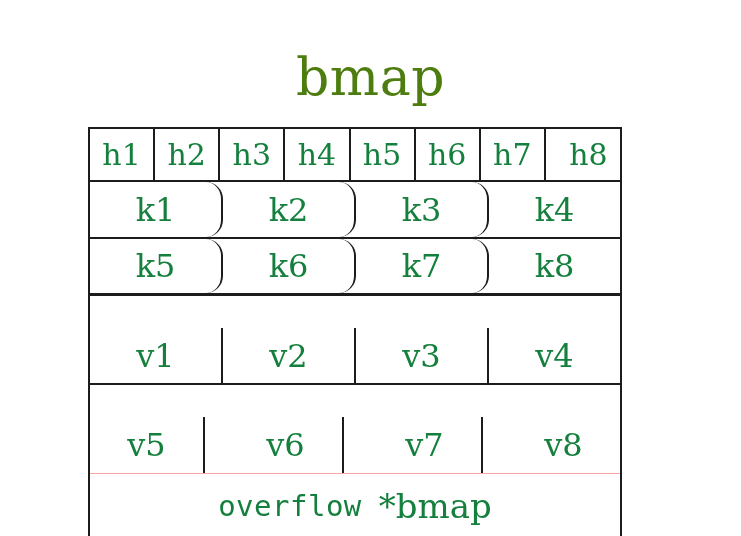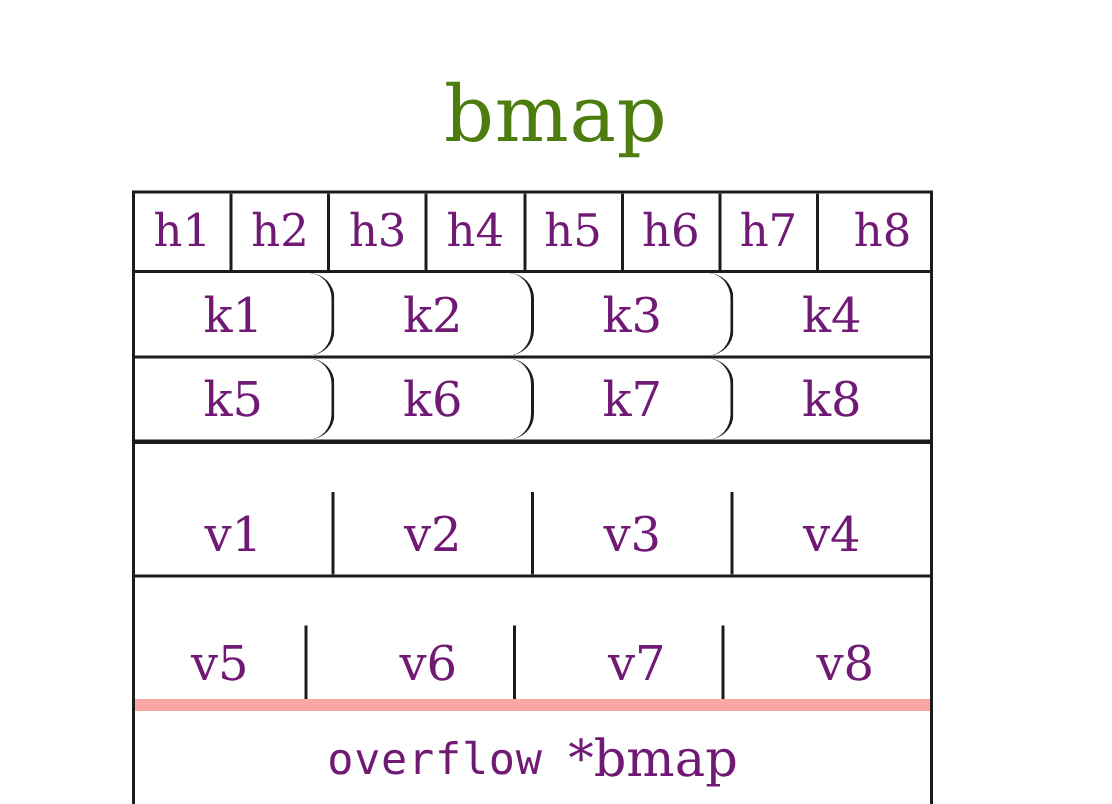--- a/index.html
+++ b/index.html
@@ -56,21 +56,21 @@
     width: 100%;
     box-sizing: border-box;
   }
 
   .cell {
     box-sizing: border-box;
     display: flex;
     align-items: center;
     justify-content: center;
     font-family: "DejaVu Serif", serif;
-    color: #701a75;
+    color: #15803d;
     white-space: pre;
     overflow: hidden;
   }
 
   
   .row-tophash {
     height: 53px;
     border-bottom: 2px solid #1c1c1c;
   }
   .row-tophash .cell {
@@ -119,21 +119,21 @@
     font-size: 32px;
     border-right: 2px solid #1c1c1c;
   }
   .row-values .cell:last-child {
     border-right: none;
   }
   .row-values.row-v-top {
     border-bottom: 2px solid #1c1c1c;
   }
   .row-values.row-v-bottom {
-    border-bottom: 8px solid #fca5a5;
+    border-bottom: 1px solid #fca5a5;
     gap: 24px;
   }
 
   
   .row-overflow {
     height: 63px;
   }
   .row-overflow .cell {
     flex: 1 1 0;
     height: 100%;

